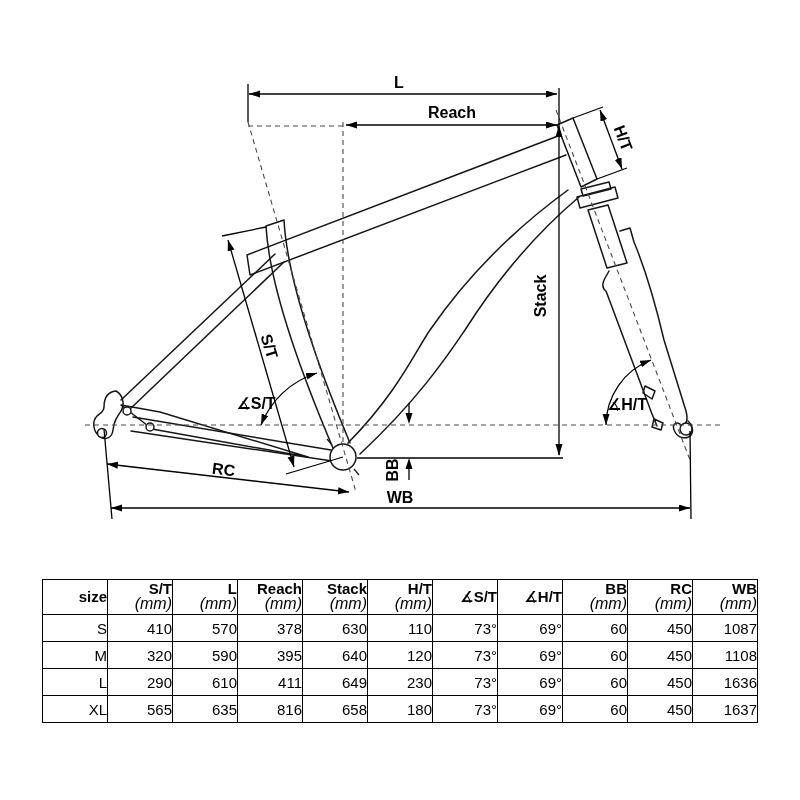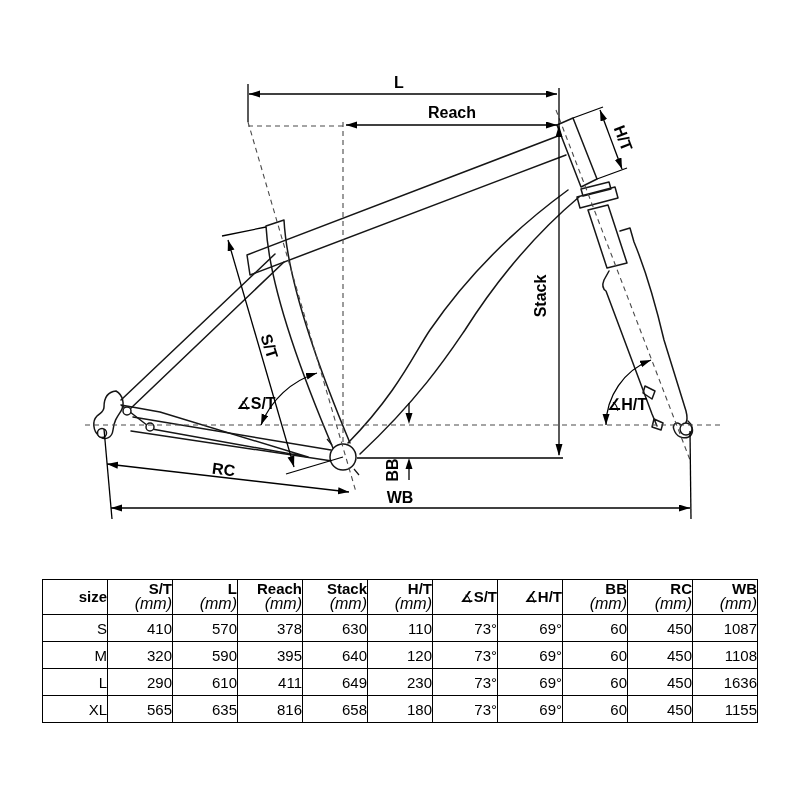--- a/index.html
+++ b/index.html
@@ -162,17 +162,17 @@
         <td>XL</td>
         <td>565</td>
         <td>635</td>
         <td>816</td>
         <td>658</td>
         <td>180</td>
         <td>73°</td>
         <td>69°</td>
         <td>60</td>
         <td>450</td>
-        <td>1155</td>
+        <td>1637</td>
       </tr>
     </tbody>
   </table>
 </div>
 
 </body></html>

